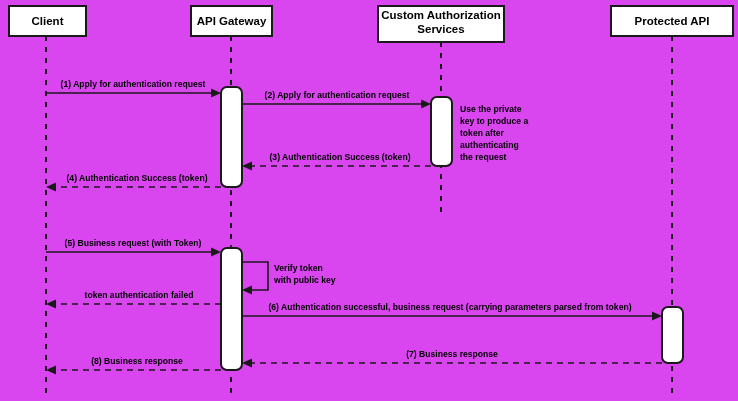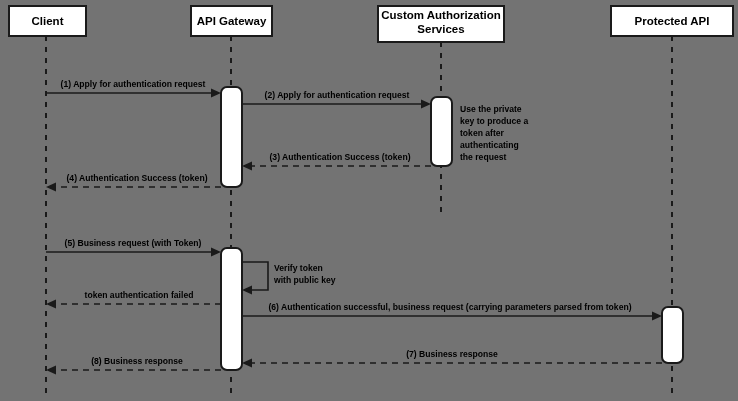--- a/index.html
+++ b/index.html
@@ -9,21 +9,21 @@
     background: #ffffff;
   }
   body {
     font-family: "Liberation Sans", sans-serif;
     color: #000000;
   }
   #diagram-root {
     position: relative;
     width: 738px;
     height: 401px;
-    background: #737373;
+    background: #d946ef;
     overflow: hidden;
   }
   #diagram-svg {
     position: absolute;
     left: 0;
     top: 0;
     width: 738px;
     height: 401px;
   }
   .actor-box-rect {

